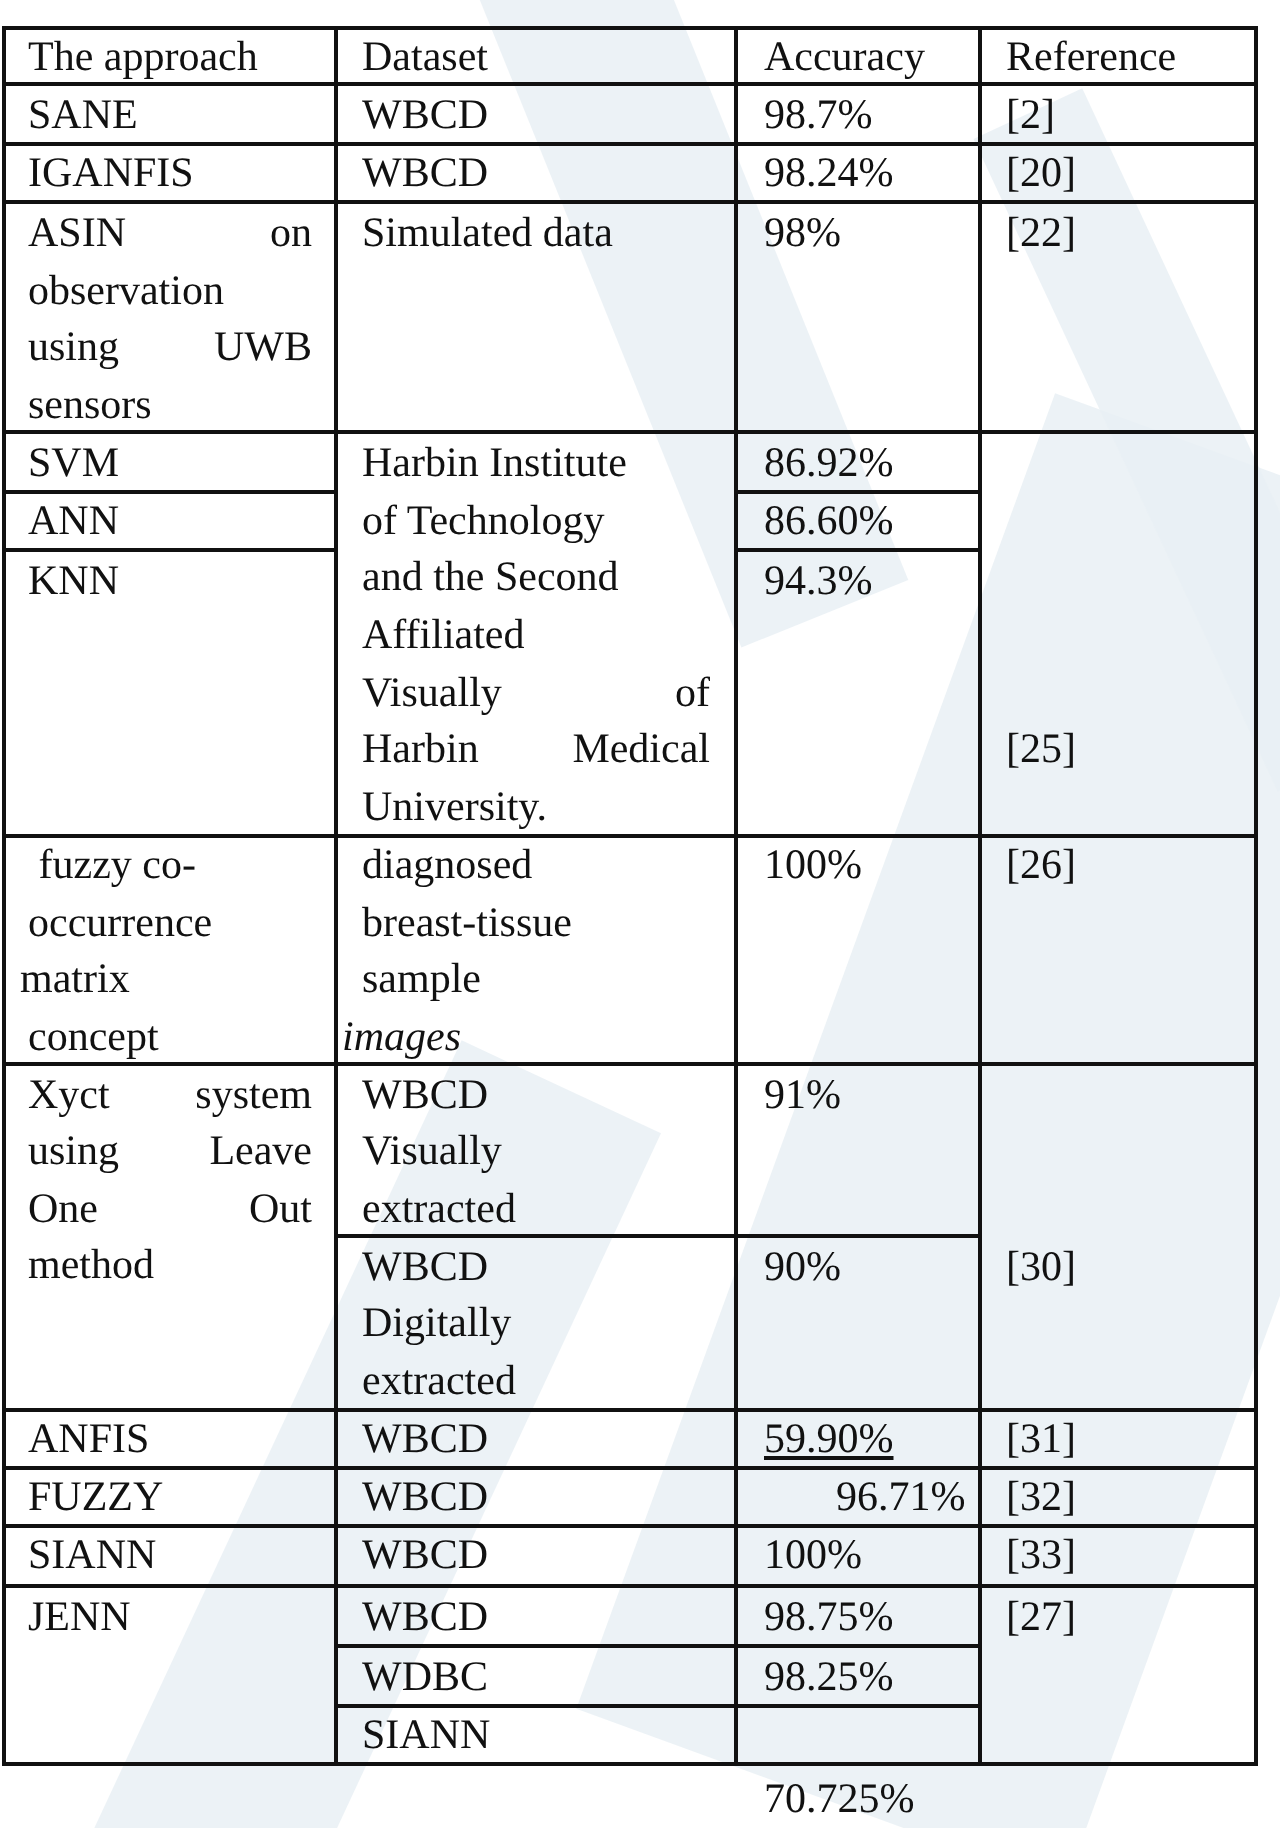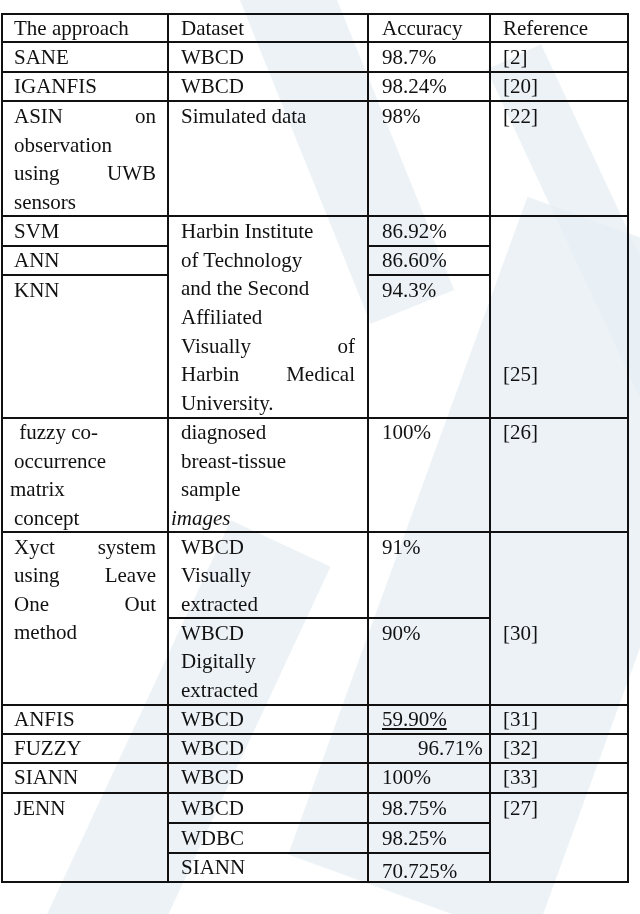--- a/index.html
+++ b/index.html
@@ -152,14 +152,14 @@
 <div class="cell" style="left:181px;top:763px;">WBCD</div>
 <div class="cell" style="left:382px;top:763px;">100%</div>
 <div class="cell" style="left:503px;top:763px;">[33]</div>
 
 <div class="cell" style="left:14px;top:794px;">JENN</div>
 <div class="cell" style="left:181px;top:794px;">WBCD</div>
 <div class="cell" style="left:181px;top:824px;">WDBC</div>
 <div class="cell" style="left:181px;top:853px;">SIANN</div>
 <div class="cell" style="left:382px;top:794px;">98.75%</div>
 <div class="cell" style="left:382px;top:824px;text-align:center;">98.25%</div>
-<div class="cell" style="left:382px;top:857px;">70.725%</div>
+<div class="cell" style="left:382px;top:885px;">70.725%</div>
 <div class="cell" style="left:503px;top:794px;">[27]</div>
 
 </body></html>

